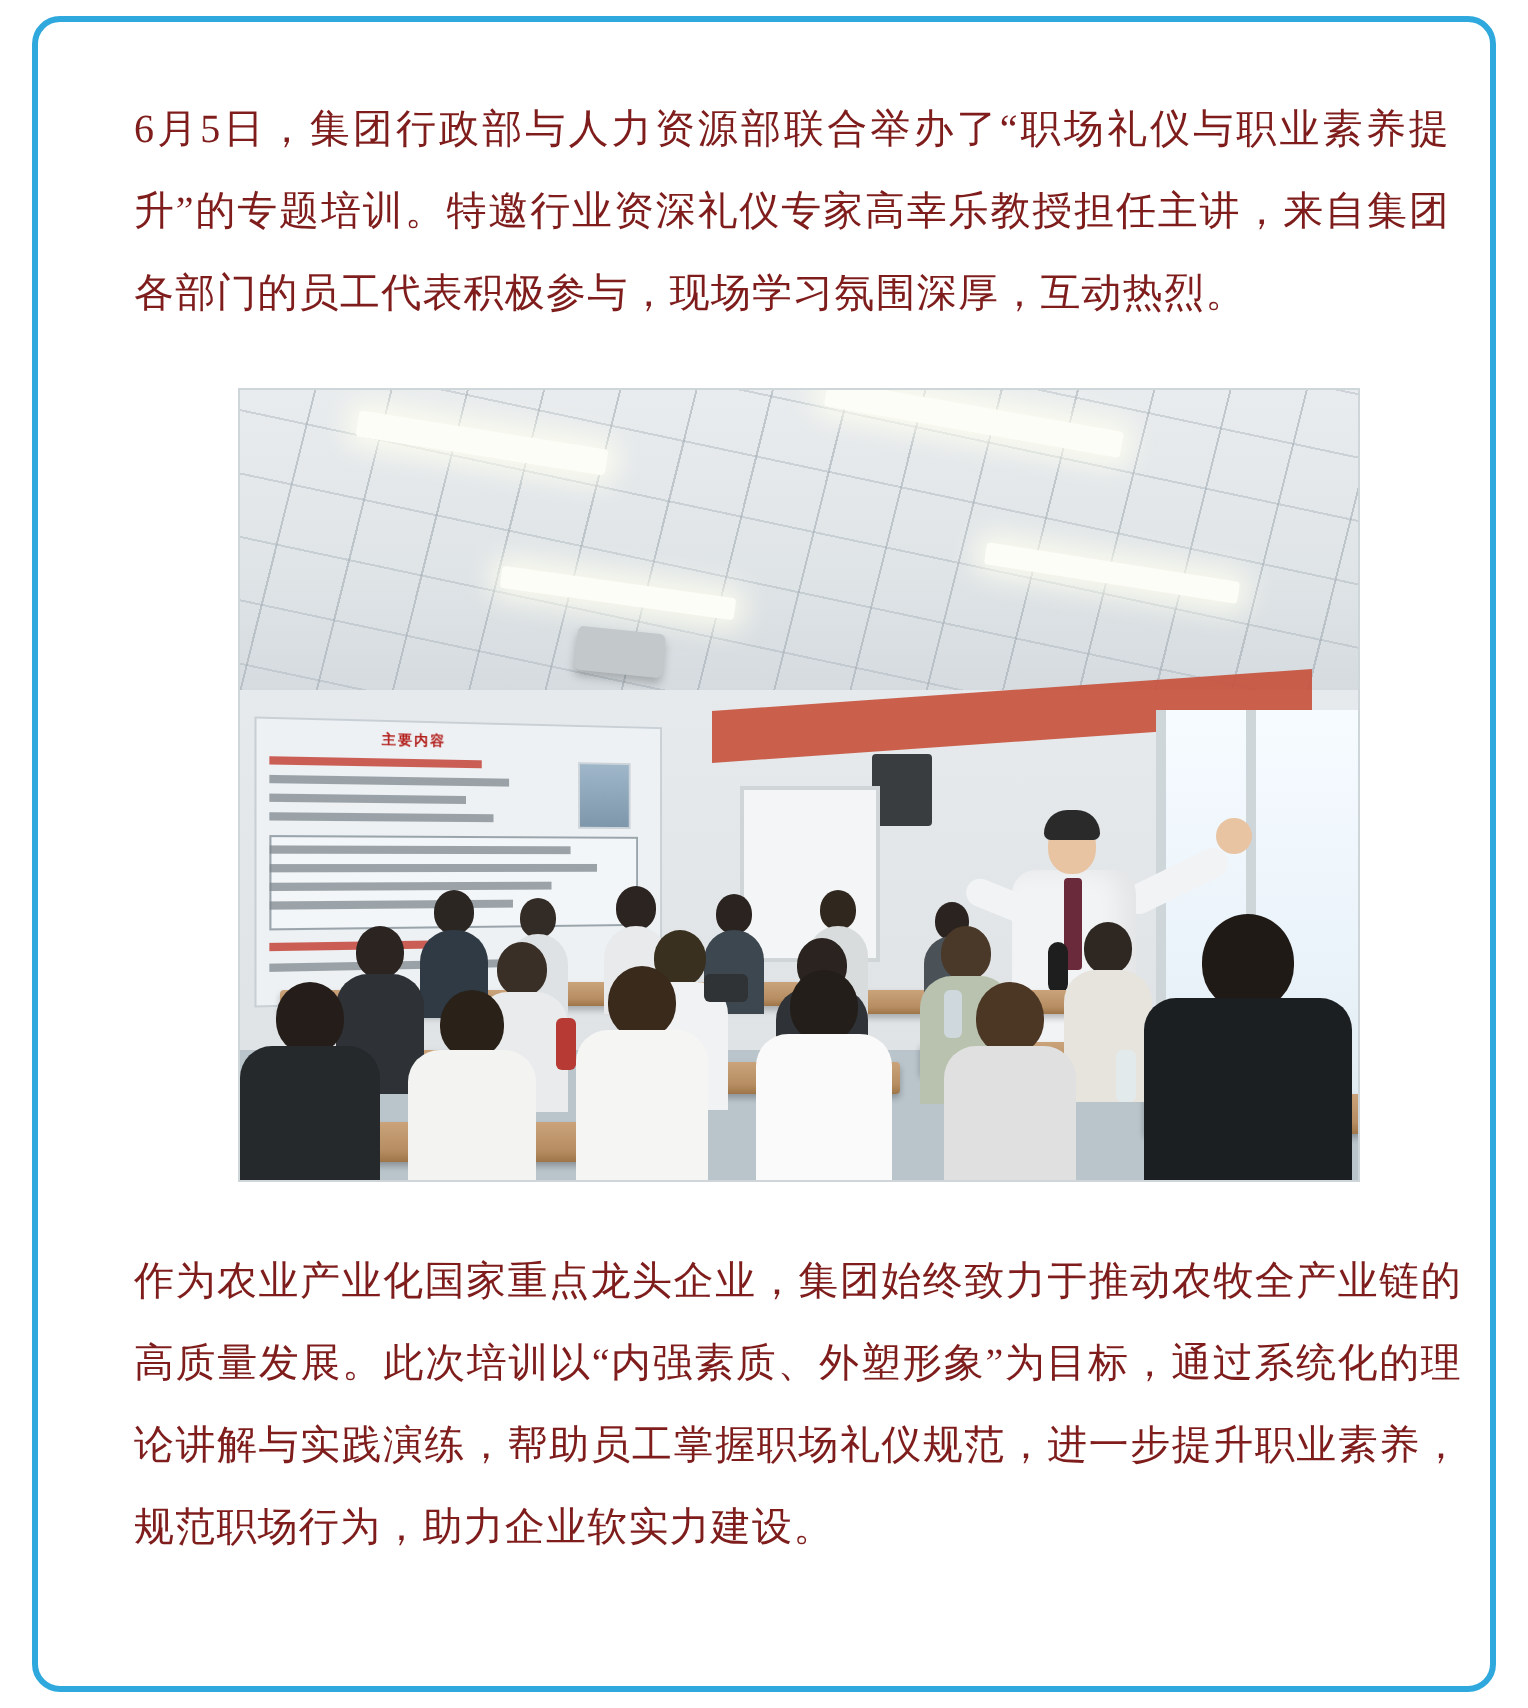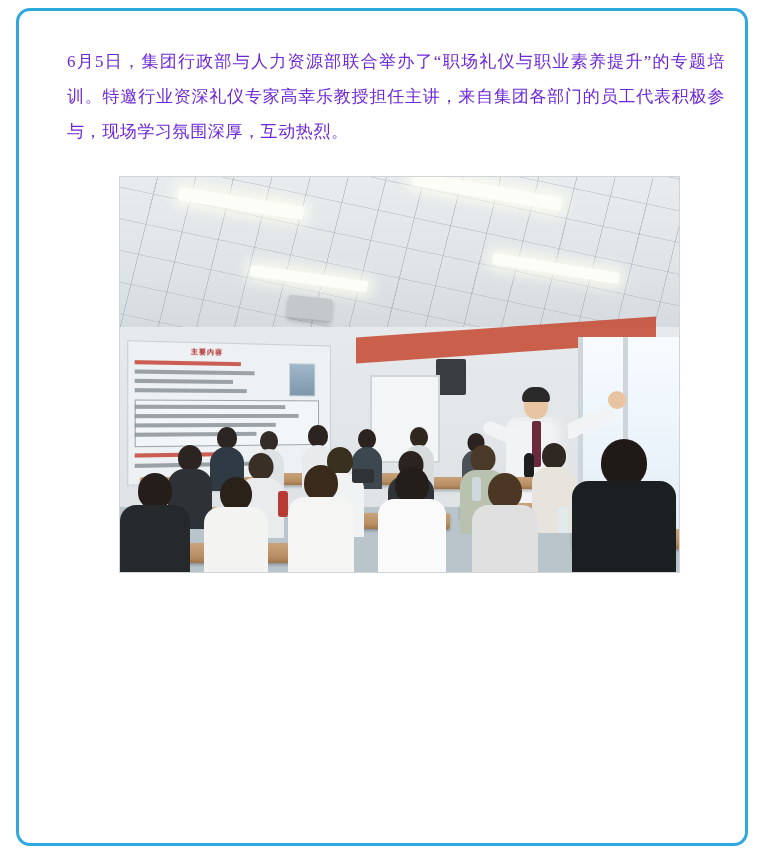--- a/index.html
+++ b/index.html
@@ -34,23 +34,23 @@
   .content {
     position: absolute;
     left: 34px;
     top: 20px;
     width: 700px;
     height: 816px;
     box-sizing: border-box;
     padding: 14px 22px 10px 14px;
   }
   .para {
-    font-size: 17px;
+    font-size: 20px;
     line-height: 2.05;
-    color: #6d28d9;
+    color: #7f1d1d;
     letter-spacing: 0.6px;
     text-align: justify;
     text-justify: inter-ideograph;
     margin: 0;
     font-family: "Liberation Serif", "DejaVu Serif", serif;
   }
   .para-top {
     padding-right: 6px;
   }
   .figure {
@@ -345,16 +345,17 @@
           </div>
 
           <div class="bottle" style="left:158px; top:314px; width:10px; height:26px; background:#b83a34;"></div>
           <div class="bottle" style="left:352px; top:300px; width:9px; height:24px; background:#cfd9dd;"></div>
           <div class="bottle" style="left:438px; top:330px; width:10px; height:26px; background:#e3eaec;"></div>
           <div class="bottle" style="left:232px; top:292px; width:22px; height:14px; background:#2f3336;"></div>
 
         </div>
       </div>
 
+      <p class="para para-bottom">作为农业产业化国家重点龙头企业，集团始终致力于推动农牧全产业链的高质量发展。此次培训以“内强素质、外塑形象”为目标，通过系统化的理论讲解与实践演练，帮助员工掌握职场礼仪规范，进一步提升职业素养，规范职场行为，助力企业软实力建设。</p>
 
     </div>
   </div>
 </div>
 
 </body></html>

